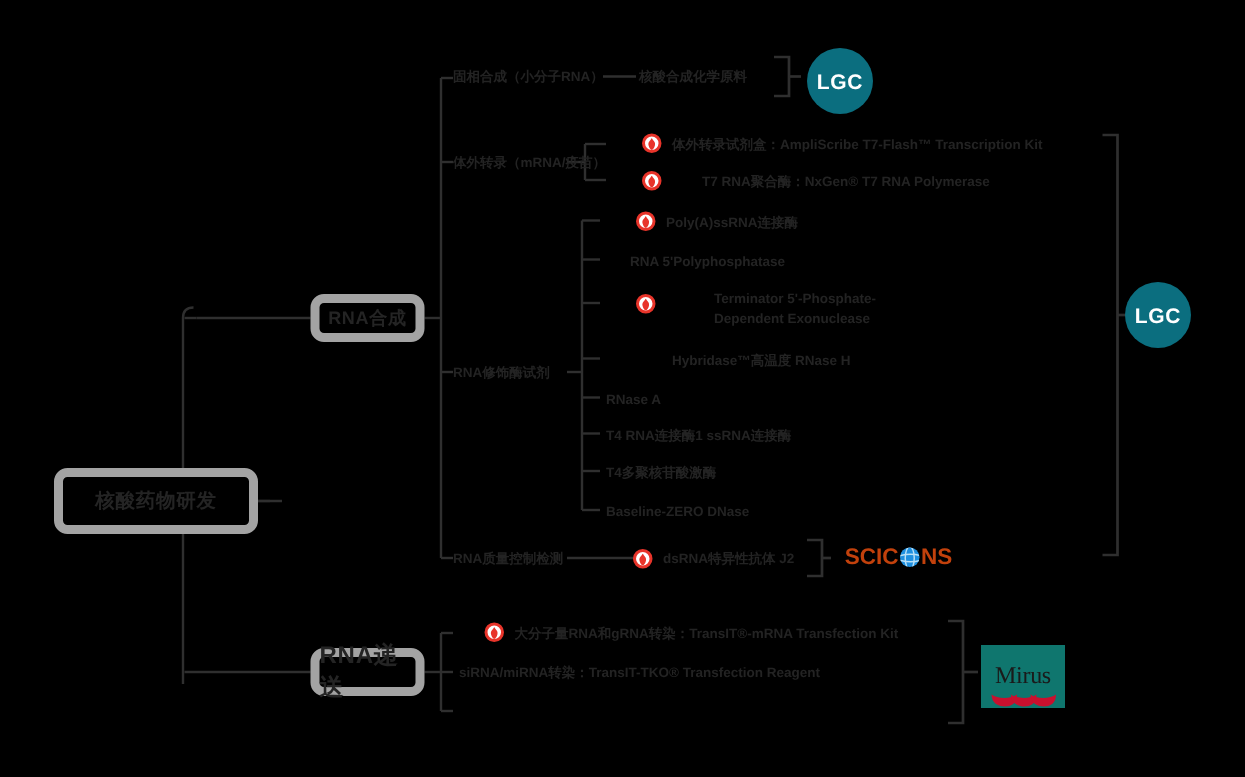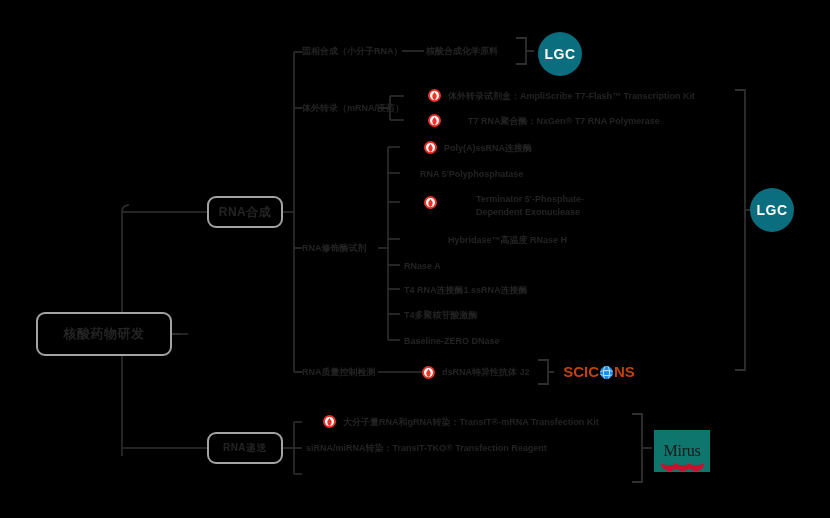--- a/index.html
+++ b/index.html
@@ -21,21 +21,21 @@
     height: 518px;
   }
   svg.lines {
     position: absolute;
     left: 0; top: 0;
     width: 830px; height: 518px;
     pointer-events: none;
   }
   .node-box {
     position: absolute;
-    border: 2px solid #a3a3a3;
+    border: 6px solid #a3a3a3;
     border-radius: 9px;
     background: #000;
     display: flex;
     align-items: center;
     justify-content: center;
     font-weight: bold;
     color: #242424;
     letter-spacing: 0.5px;
   }
   #root-node {
@@ -44,21 +44,21 @@
     font-size: 13px;
   }
   #branch-rna-synth {
     left: 207px; top: 196px;
     width: 76px; height: 32px;
     font-size: 12px;
   }
   #branch-rna-deliv {
     left: 207px; top: 432px;
     width: 76px; height: 32px;
-    font-size: 10px;
+    font-size: 16px;
   }
   .leaf {
     position: absolute;
     font-size: 9px;
     font-weight: bold;
     color: #232323;
     line-height: 13px;
     white-space: nowrap;
   }
   .leaf .cn { color: #232323; }

